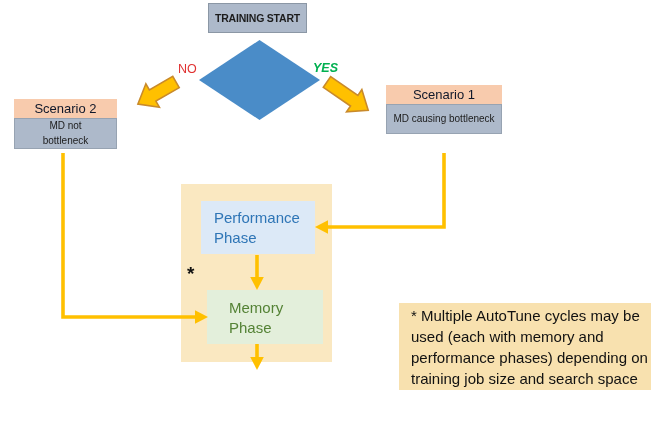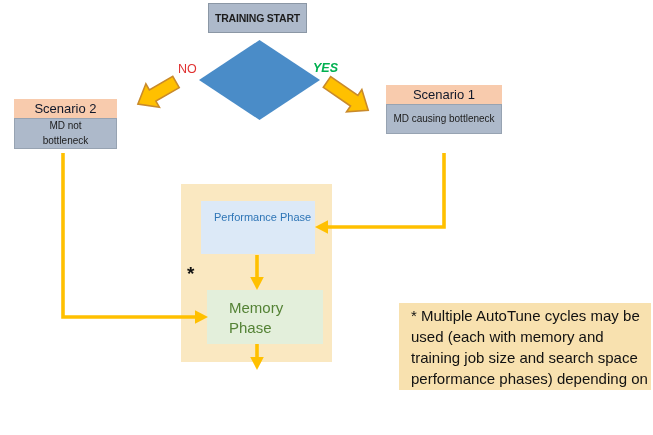--- a/index.html
+++ b/index.html
@@ -11,21 +11,21 @@
   #yes-label{left:313px;top:61px;font-size:12.5px;font-weight:700;color:var(--green);z-index:3;font-style:italic;}
   .scenario{box-sizing:border-box;z-index:3;}
   .scenario .hdr{background:var(--peach);height:19px;display:flex;align-items:center;justify-content:center;font-size:13px;color:#0f172a;}
   .scenario .bod{background:var(--nodeGray);border:1px solid #97a3b2;display:flex;align-items:center;justify-content:center;text-align:center;font-size:10px;line-height:14.5px;color:#1c1c1c;box-sizing:border-box;}
   #scenario2 .bod span{display:inline-block;max-width:72px;}
   #scenario2{left:14px;top:99px;width:103px;}
   #scenario2 .bod{height:31px;}
   #scenario1{left:386px;top:85px;width:116px;}
   #scenario1 .bod{height:30px;}
   #cream-container{left:181px;top:184px;width:151px;height:178px;background:var(--cream);z-index:1;}
-  #performance-box{left:201px;top:201px;width:114px;height:53px;background:var(--lightBlue);box-sizing:border-box;padding:7px 0 16px 13px;font-size:11px;line-height:19.5px;color:var(--blueText);z-index:2;}
+  #performance-box{left:201px;top:201px;width:114px;height:53px;background:var(--lightBlue);box-sizing:border-box;padding:7px 0 16px 13px;font-size:15px;line-height:19.5px;color:var(--blueText);z-index:2;}
   #memory-box{left:207px;top:290px;width:116px;height:54px;background:var(--lightGreen);box-sizing:border-box;padding:8px 0 0 22px;font-size:15px;line-height:19.5px;color:var(--greenText);z-index:2;}
   #asterisk{left:187px;top:263px;font-size:19px;font-weight:700;color:#111;z-index:3;}
   #end-pill{left:196px;top:369px;width:127px;height:61px;border-radius:26px;background:var(--blue);display:flex;align-items:center;justify-content:center;text-align:center;color:#fff;font-size:15px;line-height:19px;z-index:3;padding:0 10px;box-sizing:border-box;}
   #note-box{left:399px;top:303px;width:252px;height:87px;background:var(--noteBg);box-sizing:border-box;padding:0 0 0 12px;font-size:15px;line-height:21px;color:#111;z-index:3;display:flex;flex-direction:column;justify-content:center;}
   #note-box div{white-space:nowrap;}
   svg#wires{position:absolute;left:0;top:0;z-index:4;pointer-events:none;}
 </style>
 </head>
 <body>
 
@@ -50,22 +50,22 @@
       </div>
   </div>
 
   <div class="abs" id="performance-box">Performance Phase</div>
   <div class="abs" id="memory-box">Memory Phase</div>
   <div class="abs" id="asterisk">*</div>
 
   <div class="abs" id="note-box">
     <div>* Multiple AutoTune cycles may be</div>
     <div>used (each with memory and</div>
+    <div>performance phases) depending on</div>
     <div>training job size and search space</div>
-    <div>performance phases) depending on</div>
   </div>
 
   <svg id="wires" width="653" height="435" viewBox="0 0 653 435">
 
     <polygon points="199,80 259.5,40 320,80 259.5,120" style="fill:var(--blue)"></polygon>
 
     <path transform="translate(176,82) rotate(150)" d="M0,-6.5 L27,-6.5 L27,-13.5 L44,0 L27,13.5 L27,6.5 L0,6.5 Z" style="fill:var(--gold);stroke:var(--goldBorder);stroke-width:1.6"></path>
     <path transform="translate(327,82) rotate(34.5)" d="M0,-6.5 L33,-6.5 L33,-13.5 L50,0 L33,13.5 L33,6.5 L0,6.5 Z" style="fill:var(--gold);stroke:var(--goldBorder);stroke-width:1.6"></path>
 
     <path d="M444,153 L444,227 L327,227" style="fill:none;stroke:var(--gold);stroke-width:3.6"></path>

